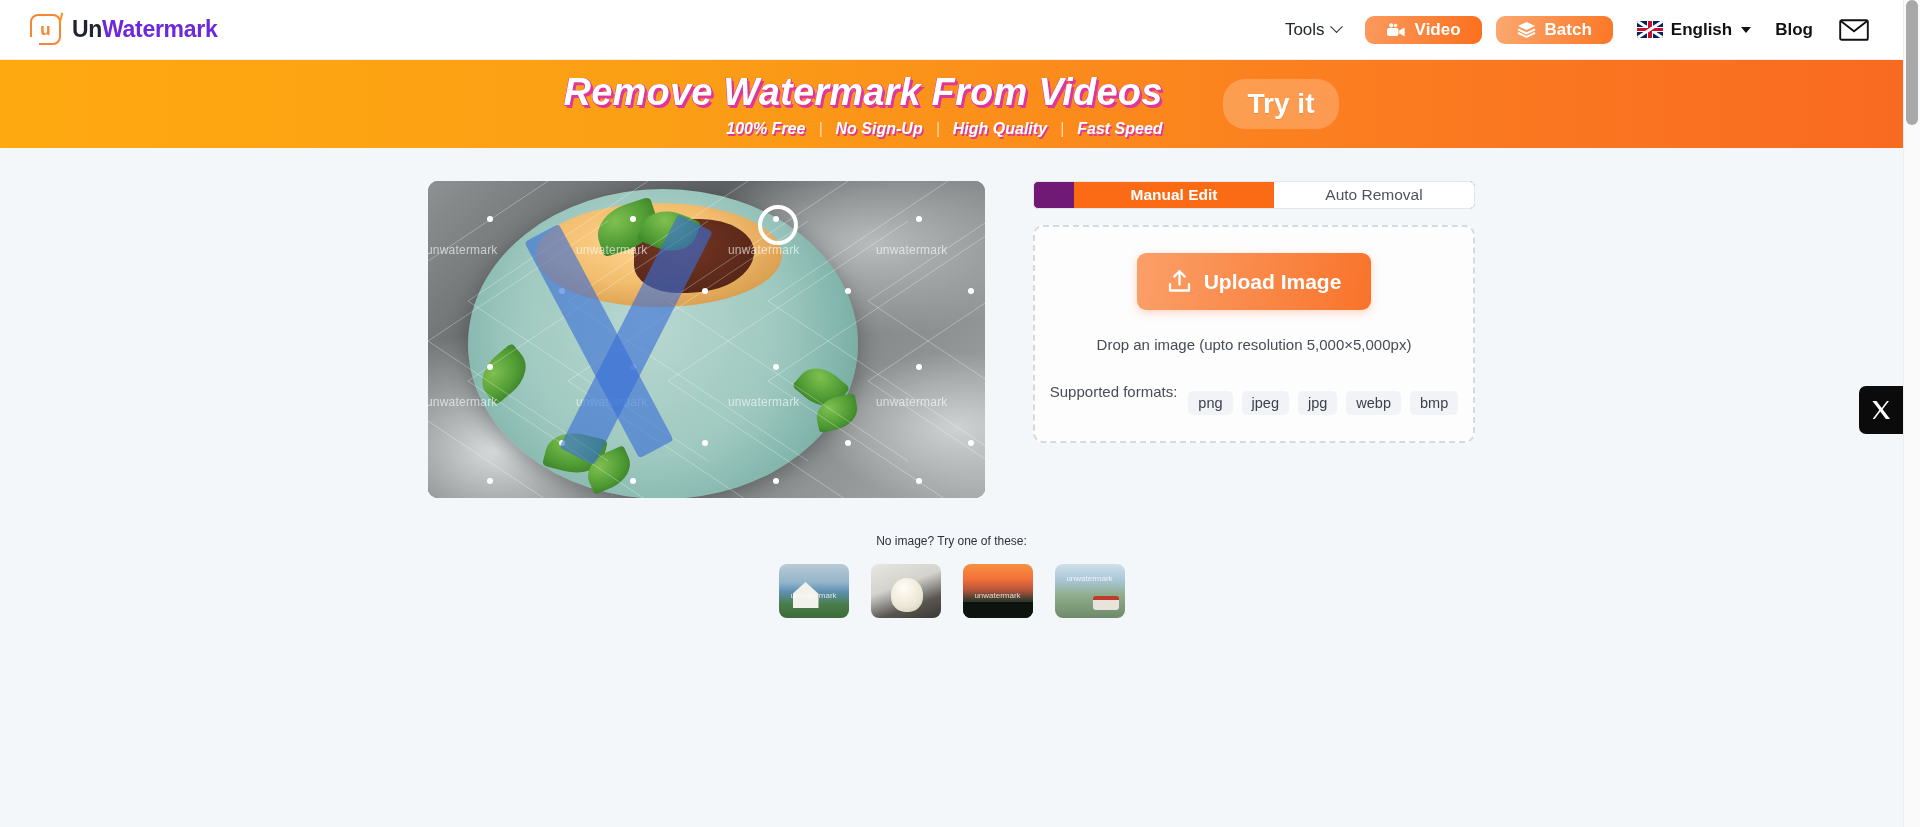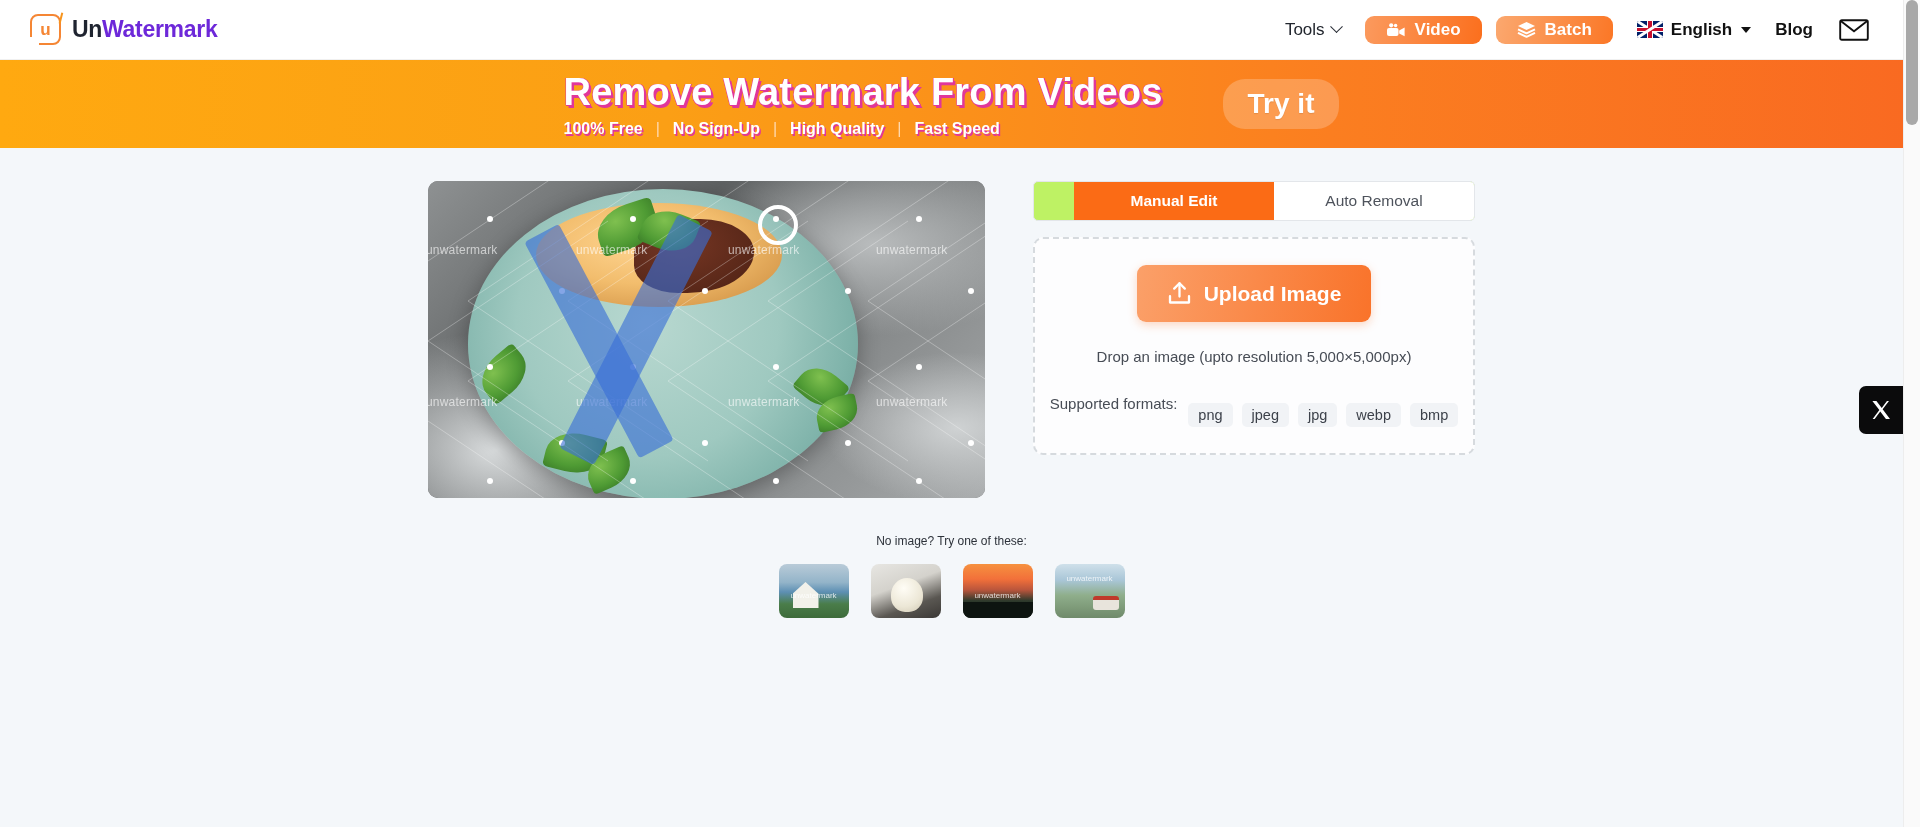--- a/index.html
+++ b/index.html
@@ -97,21 +97,21 @@
   }
   .blog { font-size: 17px; font-weight: 700; color: #111; margin-left: 24px; cursor: pointer; }
   .mail { margin-left: 26px; cursor: pointer; display: flex; align-items: center; }
 
   
   .banner {
     position: relative; height: 88px;
     background: linear-gradient(90deg,#ffa910 0%,#fb9f15 35%,#fb7e20 70%,#f96a21 100%);
     display: flex; align-items: center; justify-content: center; gap: 60px;
   }
-  .banner-texts { display: flex; flex-direction: column; align-items: flex-start; gap: 6px; }
+  .banner-texts { display: flex; flex-direction: column; align-items: flex-end; gap: 6px; font-style: italic; }
   .banner-title {
     font-size: 38px; font-weight: 700; color: #ffffff; letter-spacing: 0.2px;
     text-shadow: 2.5px 2.5px 0 #e0369a, -0.5px -0.5px 0 #e0369a, 1px 0 0 #e0369a, 0 1px 0 #e0369a;
   }
   .banner-sub {
     display: flex; align-items: center; gap: 13px;
     font-size: 16px; font-weight: 700; color: #fff;
     text-shadow: 1.5px 1.5px 0 #e0369a;
   }
   .banner-sep { color: #ffd9b0; font-weight: 400; text-shadow: none; }
@@ -197,22 +197,22 @@
   .stroke.s1 { left: 94px; top: 52px; width: 39px; height: 245px; transform-origin: top center; transform: rotate(-28deg); }
   .stroke.s2 { left: 248px; top: 42px; width: 39px; height: 262px; transform-origin: top center; transform: rotate(27deg); }
   .brush-cursor {
     position: absolute; left: 330px; top: 24px; width: 40px; height: 40px;
     border: 4px solid #ffffff; border-radius: 50%; background: rgba(255,255,255,0.06);
   }
 
   
   .panel { width: 442px; flex: none; }
   .tabs {
-    display: flex; width: 100%; height: 40px; border-radius: 5px; overflow: hidden;
-    border: 1px solid #e3e6ea; background: #bef264; padding-left: 40px;
+    display: flex; width: 100%; height: 28px; border-radius: 5px; overflow: hidden;
+    border: 1px solid #e3e6ea; background: #701a75; padding-left: 40px;
   }
   .tab {
     flex: 1; display: flex; align-items: center; justify-content: center;
     font-size: 15.5px; cursor: pointer; border: none; background: #fff; color: #4e535c;
   }
   .tab.active { background: #fb6b15; color: #fff; font-weight: 700; }
   .dropzone {
     margin-top: 16px; height: 218px; border: 2px dashed #d6dade; border-radius: 10px;
     background: #fdfdfe; display: flex; flex-direction: column; align-items: center;
     justify-content: center; cursor: pointer;

